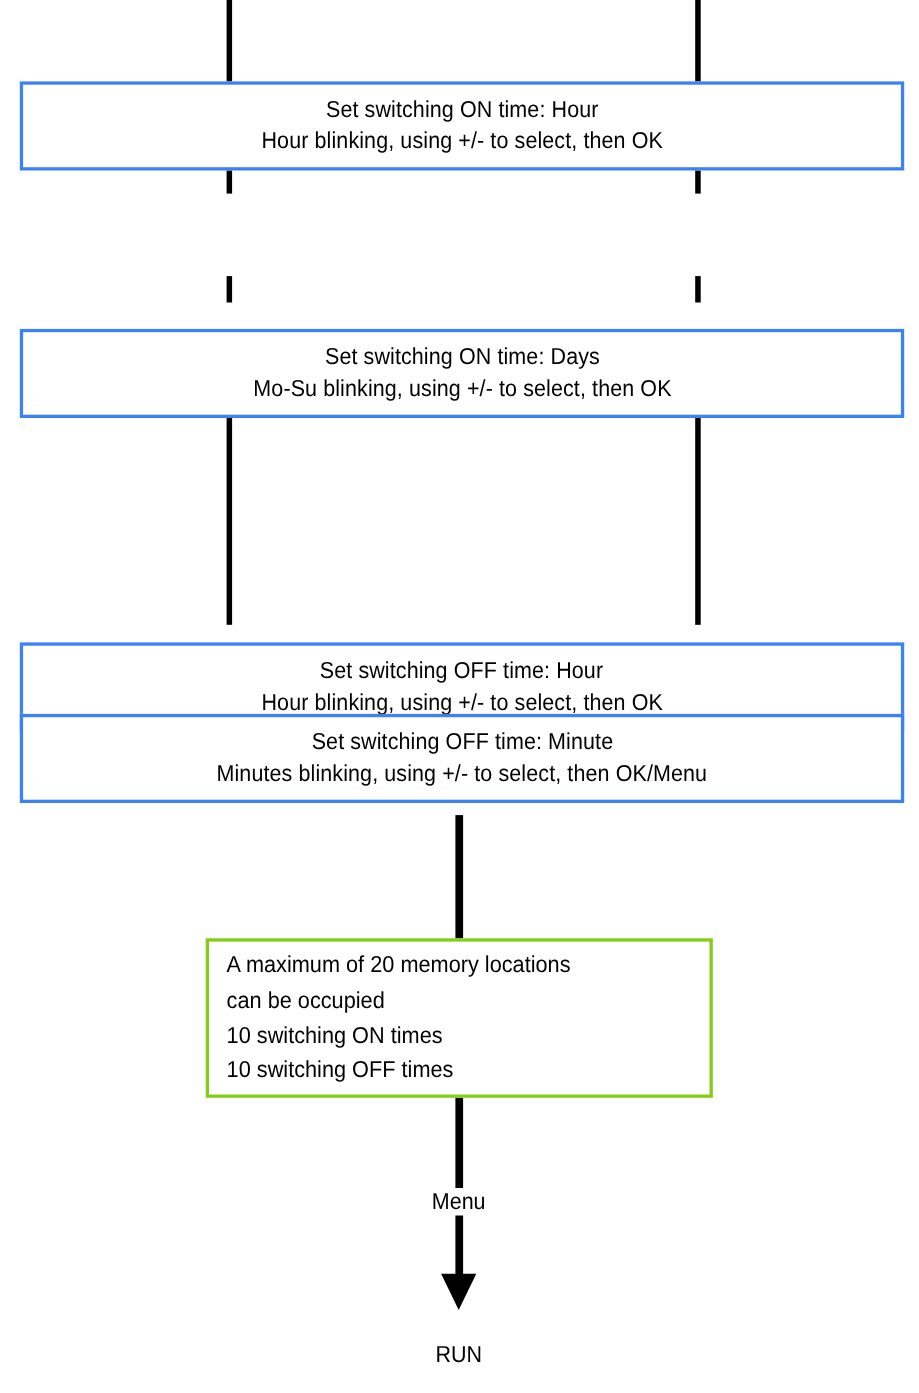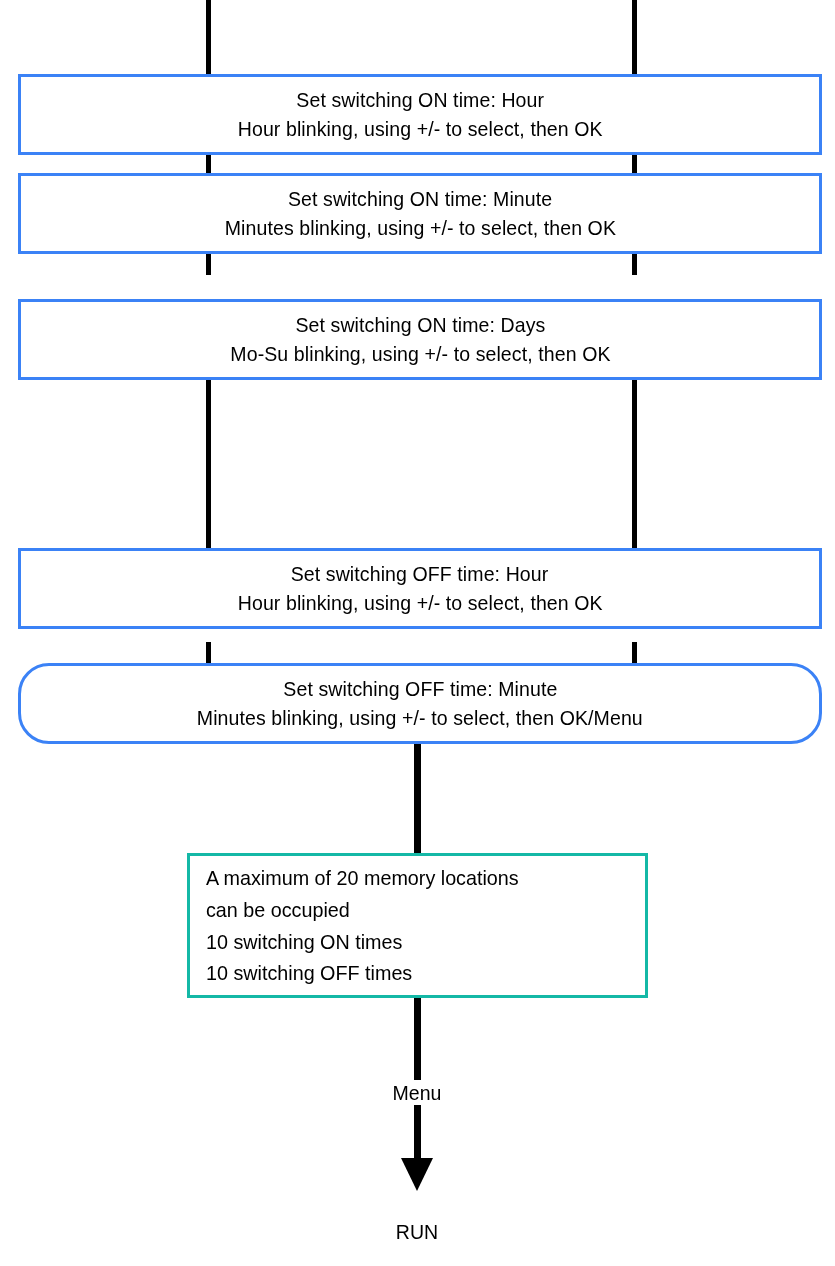--- a/index.html
+++ b/index.html
@@ -58,21 +58,21 @@
   }
 
   
   .note-box {
     position: absolute;
     left: 187px;
     top: 853px;
     width: 461px;
     height: 145px;
     box-sizing: border-box;
-    border: 3px solid #14b8a6;
+    border: 3px solid #84cc16;
     background: #ffffff;
     display: flex;
     flex-direction: column;
     justify-content: center;
     padding-left: 16px;
     z-index: 4;
   }
   .note-line {
     display: block;
     color: #000000;
@@ -135,36 +135,32 @@
 
   <div class="vline-thick" style="left:414px; top:995px; height:168px;"></div>
 
   <div class="arrowhead" style="left:401px; top:1158px;"></div>
 
   <div class="box wide" style="top:74px;">
     <span class="box-line">Set switching ON time: Hour</span>
     <span class="box-line">Hour  blinking, using +/- to select,  then  OK</span>
   </div>
 
-  <div class="box wide" style="top:173px;">
-    <span class="box-line">Set switching ON time: Minute</span>
-    <span class="box-line">Minutes  blinking, using +/- to select,  then  OK</span>
-  </div>
 
   <div class="box wide" style="top:272px;margin-top:27px;">
     <span class="box-line">Set switching ON time: Days</span>
     <span class="box-line">Mo-Su  blinking, using +/- to select,  then  OK</span>
   </div>
 
-  <div class="box wide" style="top:548px;">
+  <div class="box wide" style="top:584px;">
     <span class="box-line">Set switching OFF time: Hour</span>
     <span class="box-line">Hour  blinking, using +/- to select,  then  OK</span>
   </div>
 
-  <div class="box wide" style="top:663px;border-radius:31px;">
+  <div class="box wide" style="top:649px;">
     <span class="box-line">Set switching OFF time: Minute</span>
     <span class="box-line">Minutes  blinking, using +/- to select,  then  OK/Menu</span>
   </div>
 
   <div class="note-box">
     <span class="note-line">A maximum of 20 memory locations</span>
     <span class="note-line">can be occupied</span>
     <span class="note-line">10 switching  ON times</span>
     <span class="note-line">10 switching  OFF  times</span>
   </div>

